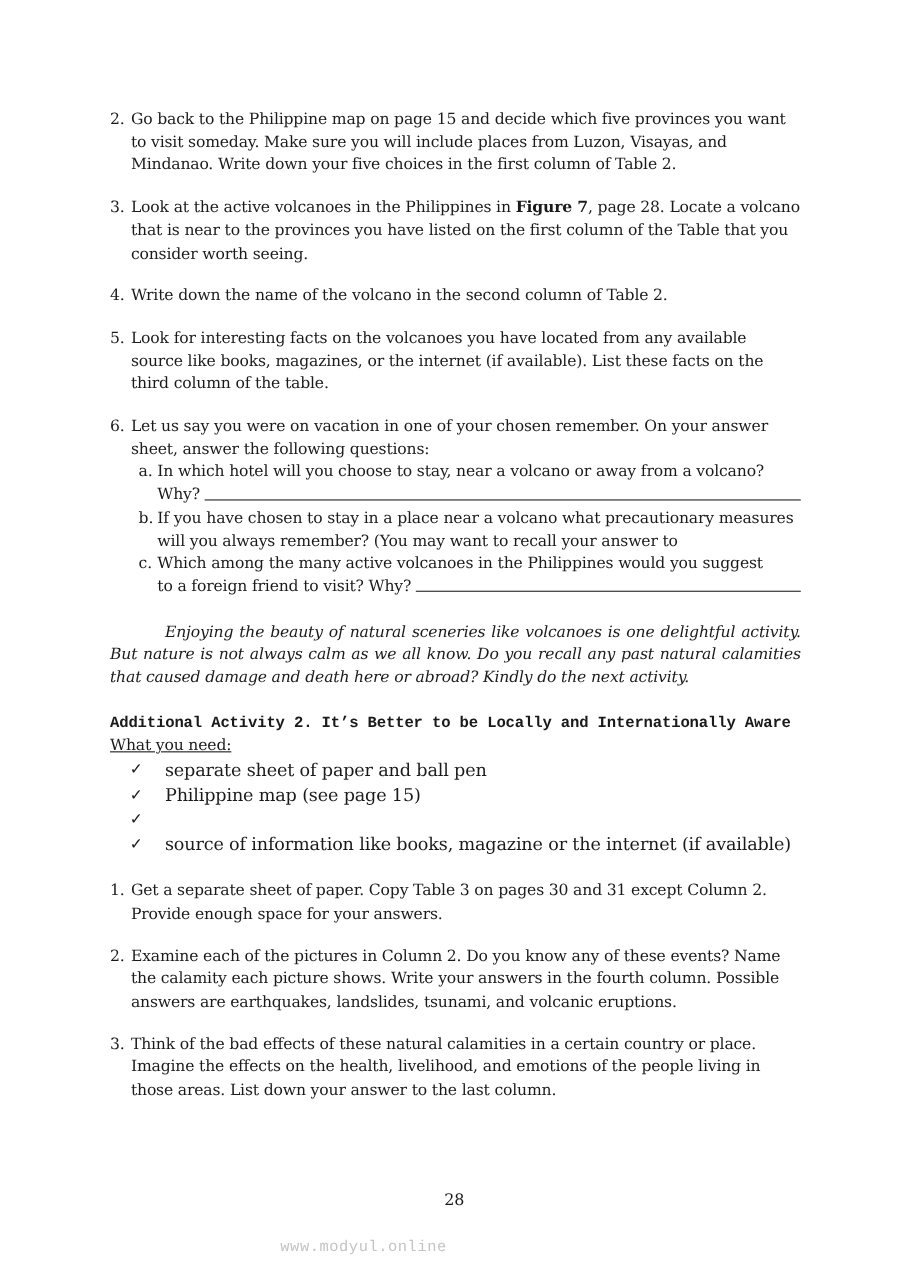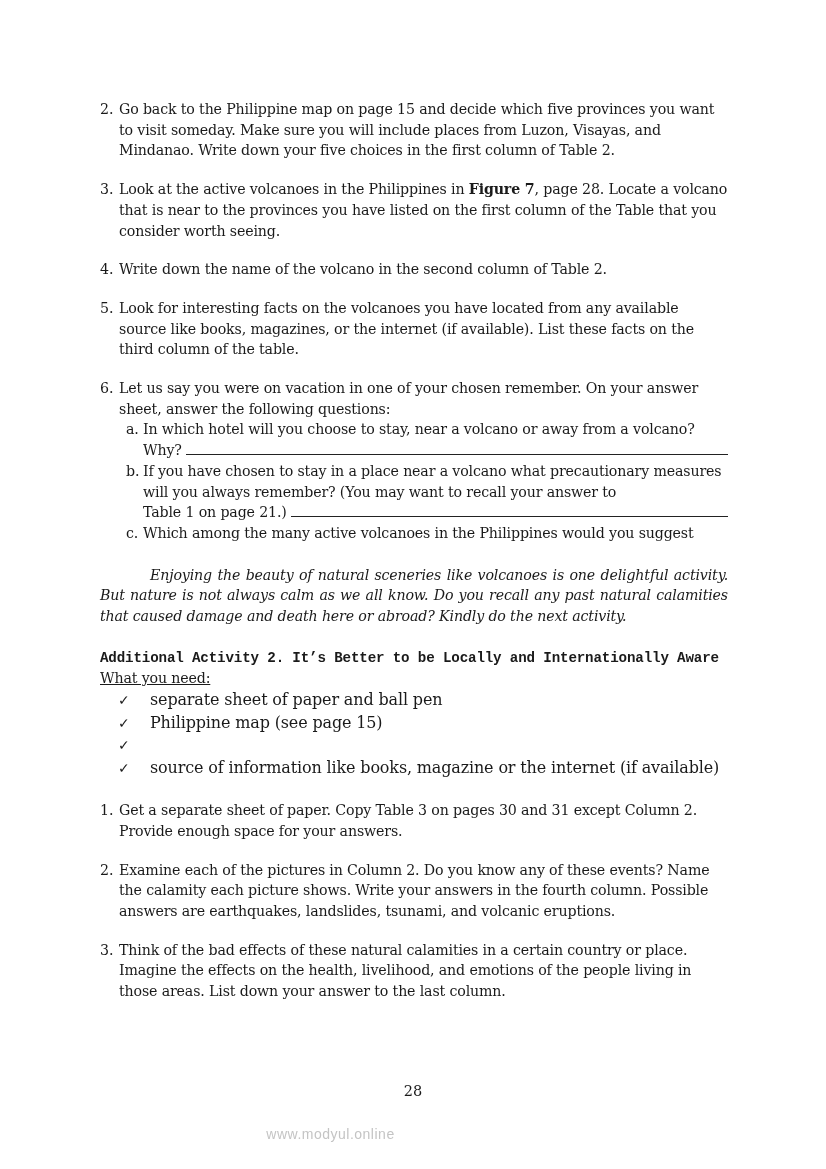--- a/index.html
+++ b/index.html
@@ -14,21 +14,21 @@
     .sub .lt { width: 17px; flex: none; }
     .blank { display: inline-block; border-bottom: 1px solid #222; height: 14px; vertical-align: baseline; }
     .italic { font-style: italic; text-align: justify; text-align-last: justify; }
     .bold { font-weight: bold; font-family: Liberation Mono, monospace; }
     .u { text-decoration: underline; }
     .checks { margin: 0; padding-left: 0; list-style: none; font-size: 16px; line-height: 22.5px; }
     .checks li { display: flex; padding-left: 18px; }
     .checks .ck { width: 32px; flex: none; font-size: 14px; }
     .pagenum { position: absolute; left: 0; width: 826px; top: 1083px; text-align: center; font-size: 14.5px; }
     .watermark { position: absolute; left: 0; width: 661px; top: 1126px; text-align: center;
-                 font-family: Liberation Sans, sans-serif; font-size: 14px; color: #c4c4c4; letter-spacing: 0.5px; }
+                 font-family: Liberation Mono, monospace; font-size: 14px; color: #c4c4c4; letter-spacing: 0.5px; }
   </style>
 </head>
 <body>
 
 <div class="page">
 
   <div class="item">
     <span class="num">2.</span>
     <span class="txt">Go back to the Philippine map on page 15 and decide which five provinces you want to visit someday. Make sure you will include places from Luzon, Visayas, and Mindanao. Write down your five choices in the first column of Table 2.</span>
   </div>
@@ -60,27 +60,27 @@
         <span class="lt">a.</span>
         <div style="flex:1">
           <div>In which hotel will you choose to stay, near a volcano or away from a volcano?</div>
           <div style="display:flex"><span>Why?</span>&nbsp;<span class="blank" style="flex:1"></span></div>
         </div>
       </div>
       <div class="sub">
         <span class="lt">b.</span>
         <div style="flex:1">
           <div>If you have chosen to stay in a place near a volcano what precautionary measures will you always remember? (You may want to recall your answer to</div>
-          <div style="display:flex"><span>Table 1 on page 21.)</span>&nbsp;<span class="blank" style="flex:1"></span></div>
         </div>
       </div>
       <div class="sub">
         <span class="lt">c.</span>
         <div style="flex:1">
           <div>Which among the many active volcanoes in the Philippines would you suggest</div>
+          <div style="display:flex"><span>to a foreign friend to visit? Why?</span>&nbsp;<span class="blank" style="flex:1"></span></div>
         </div>
       </div>
     </div>
   </div>
   <div class="gap" style="height:21px"></div>
 
   <p class="italic" style="margin:0; text-indent:50px; text-align-last:left;">Enjoying the beauty of natural sceneries like volcanoes is one delightful activity. But nature is not always calm as we all know. Do you recall any past natural calamities that caused damage and death here or abroad? Kindly do the next activity.</p>
   <div class="gap" style="height:21px"></div>
 
   <div class="bold">Additional Activity 2. It’s Better to be Locally and Internationally Aware</div>

